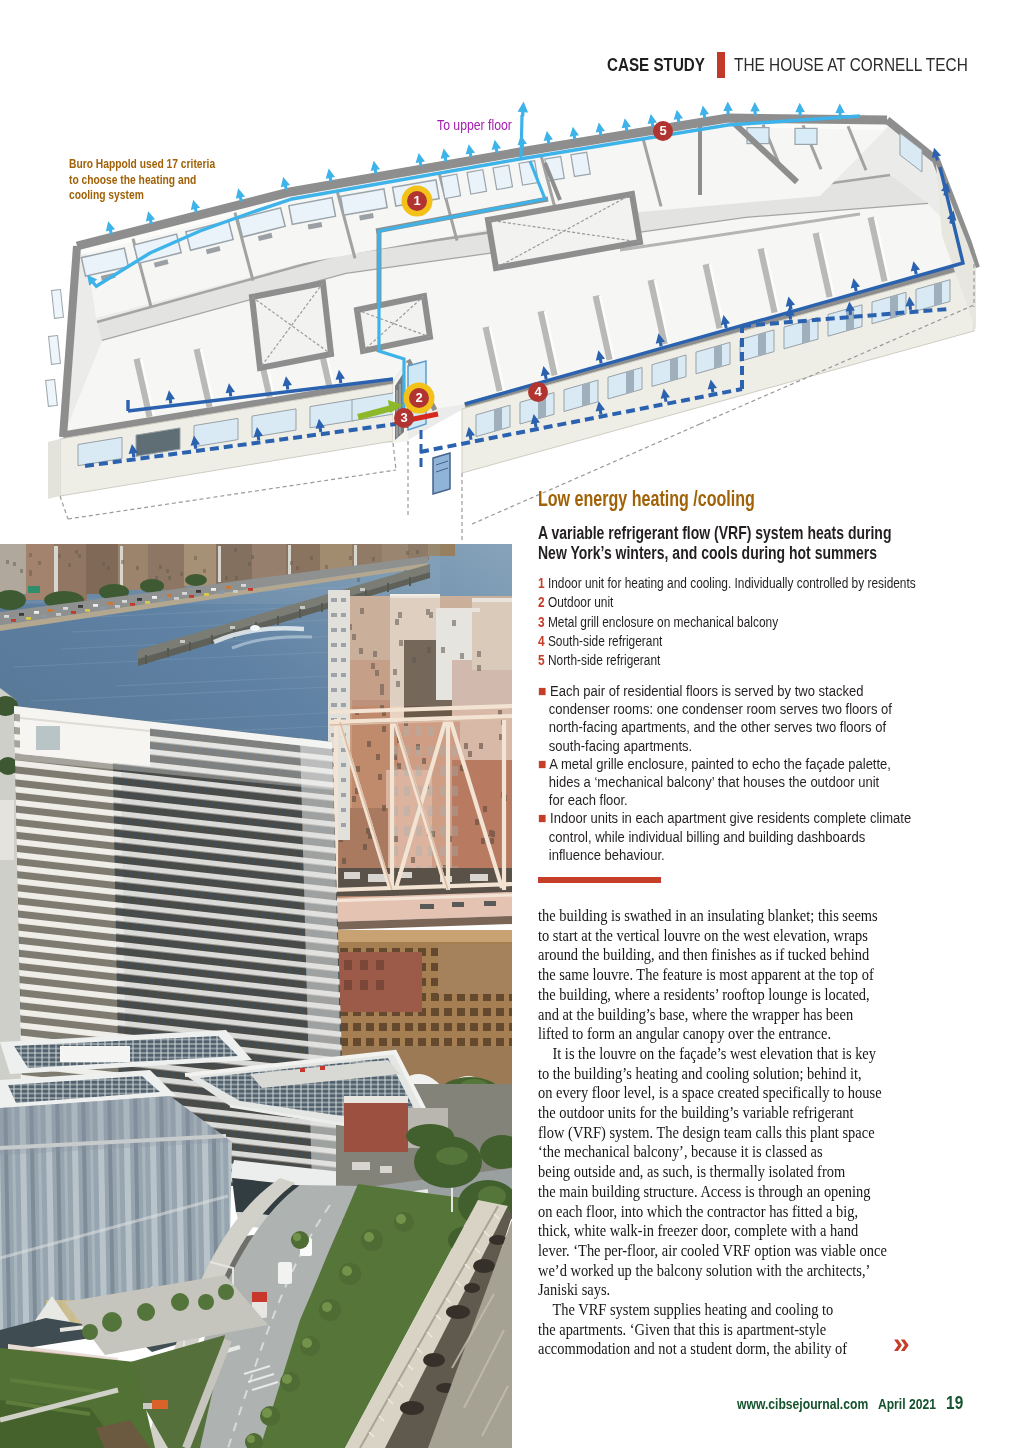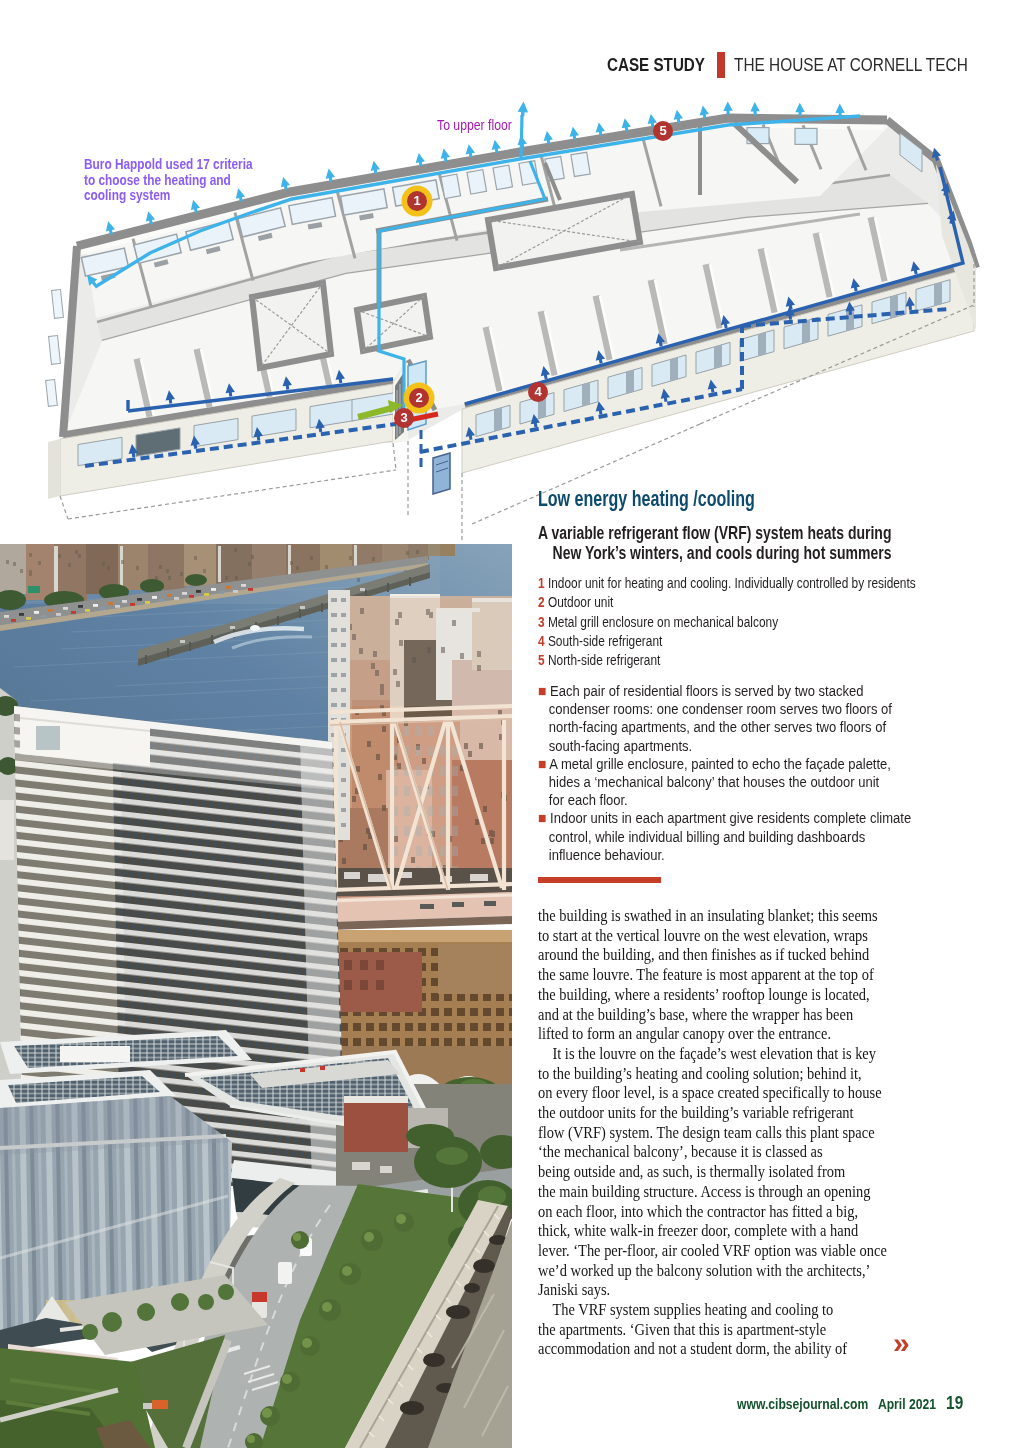--- a/index.html
+++ b/index.html
@@ -8,21 +8,21 @@
 .sx{display:inline-block;transform-origin:0 0;}
 </style></head>
 <body>
 
 <div class="abs" style="left:605px;top:52px;width:420px;white-space:nowrap;text-align:center;">
  <span class="sx" style="font-weight:bold;font-size:19px;color:#1e1e1e;transform:scaleX(0.80);">CASE STUDY</span>
  <span style="display:inline-block;width:8px;height:26px;background:#c0392b;margin:0 5px -7px -17px;"></span>
  <span class="sx" style="font-size:19px;color:#2b2b2b;transform:scaleX(0.81);">THE HOUSE AT CORNELL TECH</span>
 </div>
 
-<div class="abs" style="left:84px;top:156px;font-size:15px;font-weight:bold;color:#8b5cf6;line-height:15.5px;white-space:nowrap;"><span class="sx" style="transform:scaleX(0.79);">Buro Happold used 17 criteria<br>to choose the heating and<br>cooling system</span></div>
+<div class="abs" style="left:69px;top:156px;font-size:13px;font-weight:bold;color:#a16207;line-height:15.5px;white-space:nowrap;"><span class="sx" style="transform:scaleX(0.79);">Buro Happold used 17 criteria<br>to choose the heating and<br>cooling system</span></div>
 
 <div class="abs" style="left:437px;top:117px;font-size:14px;color:#a21caf;white-space:nowrap;"><span class="sx" style="transform:scaleX(0.875);">To upper floor</span></div>
 <svg class="abs" style="left:0;top:0;" width="1024" height="560" viewBox="0 0 1024 560">
     <polygon points="63.0,435.0 77.0,246.0 290.0,192.0 520.0,152.0 728.0,118.0 887.0,120.0 936.0,160.0 968.0,243.0 976.0,268.0 465.0,408.0 408.0,440.0 393.0,443.0" fill="#ebebe9"></polygon>
     <polygon points="97.0,322.0 341.0,254.0 739.0,196.0 890.0,175.0 930.0,205.0 746.0,218.0 346.0,274.0 102.0,341.0" fill="#e3e3e1"></polygon>
     <polyline points="97,322 341,254 739,196 890,175" fill="none" stroke="#a5a5a3" stroke-width="2.5"></polyline>
     <polyline points="102,341 346,274 746,218 928,204" fill="none" stroke="#a5a5a3" stroke-width="2.5"></polyline>
     <polygon points="86.0,250.0 290.0,197.0 520.0,157.0 728.0,123.0 890.0,125.0 820.0,196.0 528.0,222.0 298.0,264.0 96.0,318.0" fill="#f6f6f4"></polygon>
     <polygon points="102.0,341.0 346.0,274.0 746.0,218.0 928.0,204.0 966.0,243.0 972.0,264.0 465.0,404.0 435.0,409.0 408.0,359.0 393.0,380.0 65.0,432.0" fill="#f6f6f4"></polygon>
     <polyline points="80,252 290,198 520,158 728,124 884,127" fill="none" stroke="#fbfbf9" stroke-width="6"></polyline>
@@ -1005,23 +1005,23 @@
     <g stroke="#5d7d3c" stroke-width="4">
       <line x1="10" y1="1380" x2="100" y2="1392"></line>
       <line x1="6" y1="1402" x2="90" y2="1414"></line>
     </g>
     <path d="M0,1420 L118,1390" stroke="#cfd0c8" stroke-width="5" fill="none"></path>
     <polygon points="96,1428 130,1420 150,1448 104,1448" fill="#6b5a40"></polygon>
     <rect x="152" y="1400" width="16" height="9" fill="#d8622a"></rect>
     <rect x="143" y="1403" width="9" height="6" fill="#c8c8c4"></rect>
   </svg>
 
-<div class="abs" style="left:538px;top:486px;font-size:22px;font-weight:bold;color:#0c4a6e;white-space:nowrap;"><span class="sx" style="transform:scaleX(0.73);">Low energy heating /cooling</span></div>
-
-<div class="abs" style="left:538px;top:524px;font-size:17.5px;font-weight:bold;color:#231f20;line-height:19.8px;white-space:nowrap;text-align:right;"><span class="sx" style="transform:scaleX(0.80);">A variable refrigerant flow (VRF) system heats during<br>New York’s winters, and cools during hot summers</span></div>
+<div class="abs" style="left:538px;top:486px;font-size:22px;font-weight:bold;color:#a16207;white-space:nowrap;"><span class="sx" style="transform:scaleX(0.73);">Low energy heating /cooling</span></div>
+
+<div class="abs" style="left:538px;top:524px;font-size:17.5px;font-weight:bold;color:#231f20;line-height:19.8px;white-space:nowrap;"><span class="sx" style="transform:scaleX(0.80);">A variable refrigerant flow (VRF) system heats during<br>New York’s winters, and cools during hot summers</span></div>
 
 <div class="abs" style="left:538px;top:574px;font-size:14px;color:#231f20;line-height:19.3px;white-space:nowrap;"><span class="sx" style="transform:scaleX(0.85);"><b style="color:#c63d28;">1</b> Indoor unit for heating and cooling. Individually controlled by residents<br><b style="color:#c63d28;">2</b> Outdoor unit<br><b style="color:#c63d28;">3</b> Metal grill enclosure on mechanical balcony<br><b style="color:#c63d28;">4</b> South-side refrigerant<br><b style="color:#c63d28;">5</b> North-side refrigerant</span></div>
 
 <div class="abs" style="left:538px;top:682px;font-size:14px;color:#231f20;line-height:18.2px;white-space:nowrap;"><span class="sx" style="transform:scaleX(0.93);"><span style="color:#c63d28;font-size:15px;">■</span> Each pair of residential floors is served by two stacked<br>&nbsp;&nbsp;&nbsp;condenser rooms: one condenser room serves two floors of<br>&nbsp;&nbsp;&nbsp;north-facing apartments, and the other serves two floors of<br>&nbsp;&nbsp;&nbsp;south-facing apartments.<br><span style="color:#c63d28;font-size:15px;">■</span> A metal grille enclosure, painted to echo the façade palette,<br>&nbsp;&nbsp;&nbsp;hides a ‘mechanical balcony’ that houses the outdoor unit<br>&nbsp;&nbsp;&nbsp;for each floor.<br><span style="color:#c63d28;font-size:15px;">■</span> Indoor units in each apartment give residents complete climate<br>&nbsp;&nbsp;&nbsp;control, while individual billing and building dashboards<br>&nbsp;&nbsp;&nbsp;influence behaviour.</span></div>
 
 <div class="abs" style="left:538px;top:877px;width:123px;height:6px;background:#c63d28;"></div>
 
 <div class="abs" style="left:538px;top:906px;font-family:'Liberation Serif',serif;font-size:16.5px;color:#161616;line-height:19.7px;white-space:nowrap;"><span class="sx" style="transform:scaleX(0.875);">the building is swathed in an insulating blanket; this seems<br>to start at the vertical louvre on the west elevation, wraps<br>around the building, and then finishes as if tucked behind<br>the same louvre. The feature is most apparent at the top of<br>the building, where a residents’ rooftop lounge is located,<br>and at the building’s base, where the wrapper has been<br>lifted to form an angular canopy over the entrance.<br>&nbsp;&nbsp;&nbsp;&nbsp;It is the louvre on the façade’s west elevation that is key<br>to the building’s heating and cooling solution; behind it,<br>on every floor level, is a space created specifically to house<br>the outdoor units for the building’s variable refrigerant<br>flow (VRF) system. The design team calls this plant space<br>‘the mechanical balcony’, because it is classed as<br>being outside and, as such, is thermally isolated from<br>the main building structure. Access is through an opening<br>on each floor, into which the contractor has fitted a big,<br>thick, white walk-in freezer door, complete with a hand<br>lever. ‘The per-floor, air cooled VRF option was viable once<br>we’d worked up the balcony solution with the architects,’<br>Janiski says.<br>&nbsp;&nbsp;&nbsp;&nbsp;The VRF system supplies heating and cooling to<br>the apartments. ‘Given that this is apartment-style<br>accommodation and not a student dorm, the ability of</span></div>
 
 <div class="abs" style="left:893px;top:1326px;font-size:30px;font-weight:bold;color:#c63d28;">»</div>

